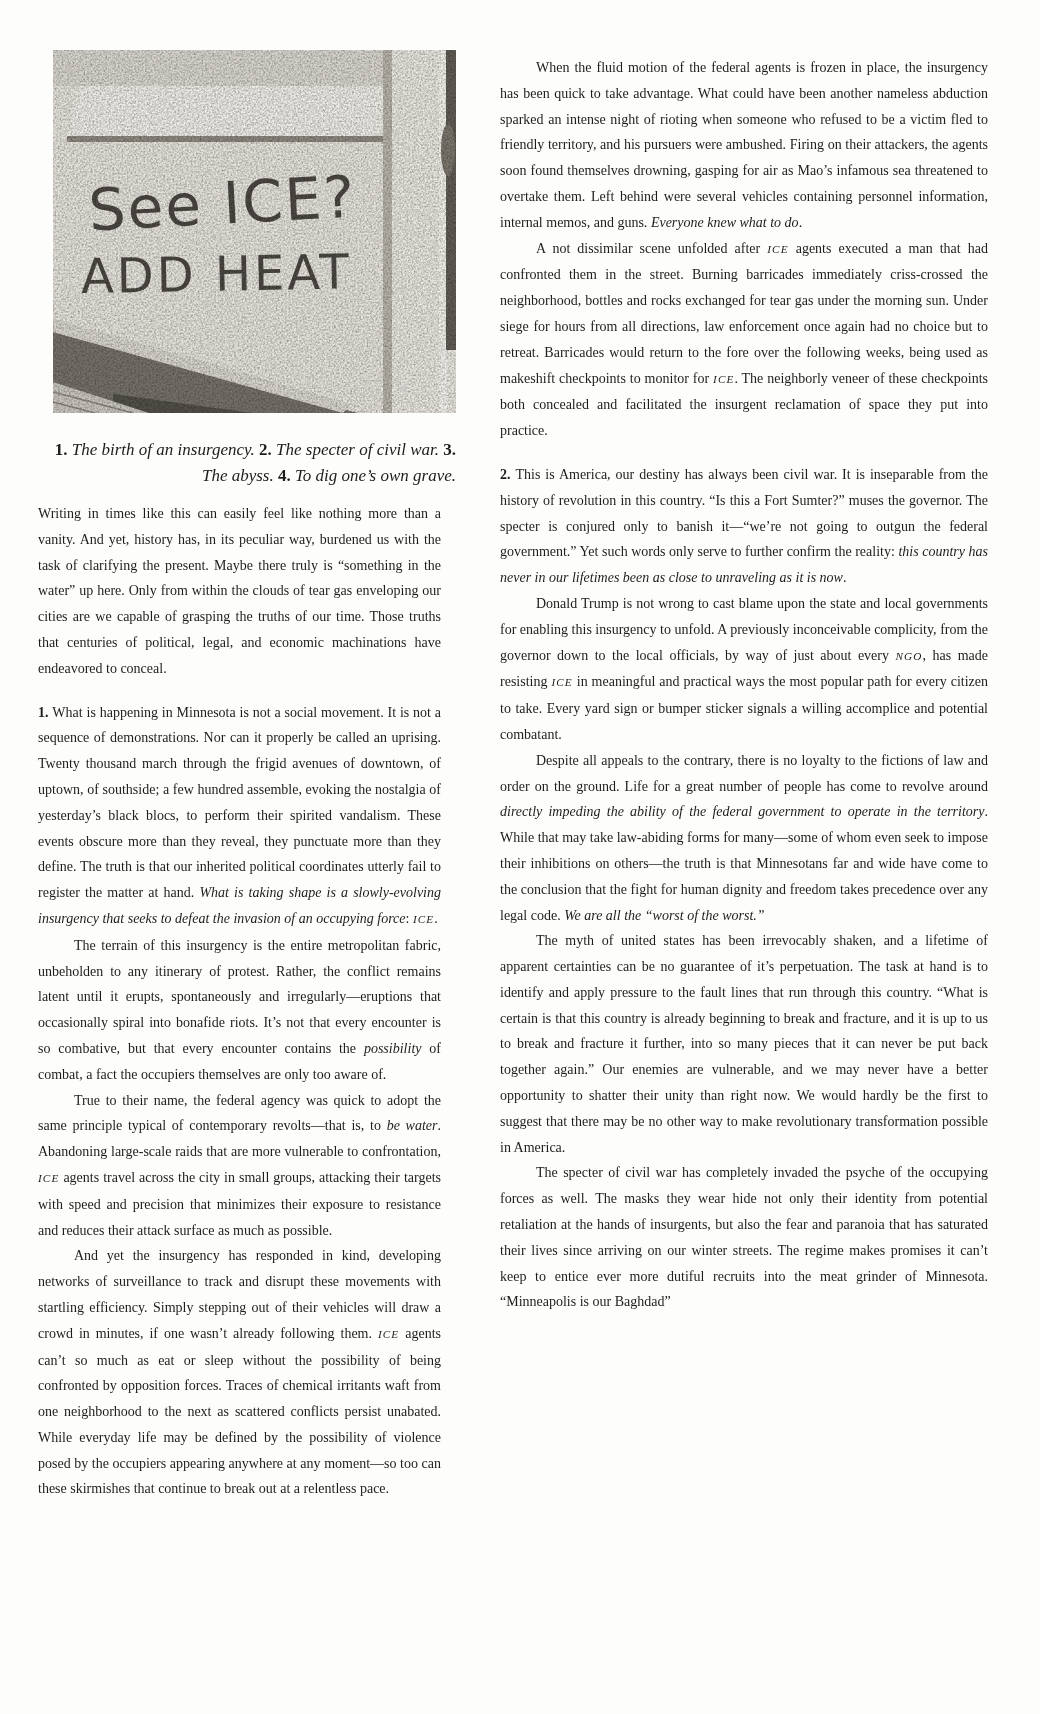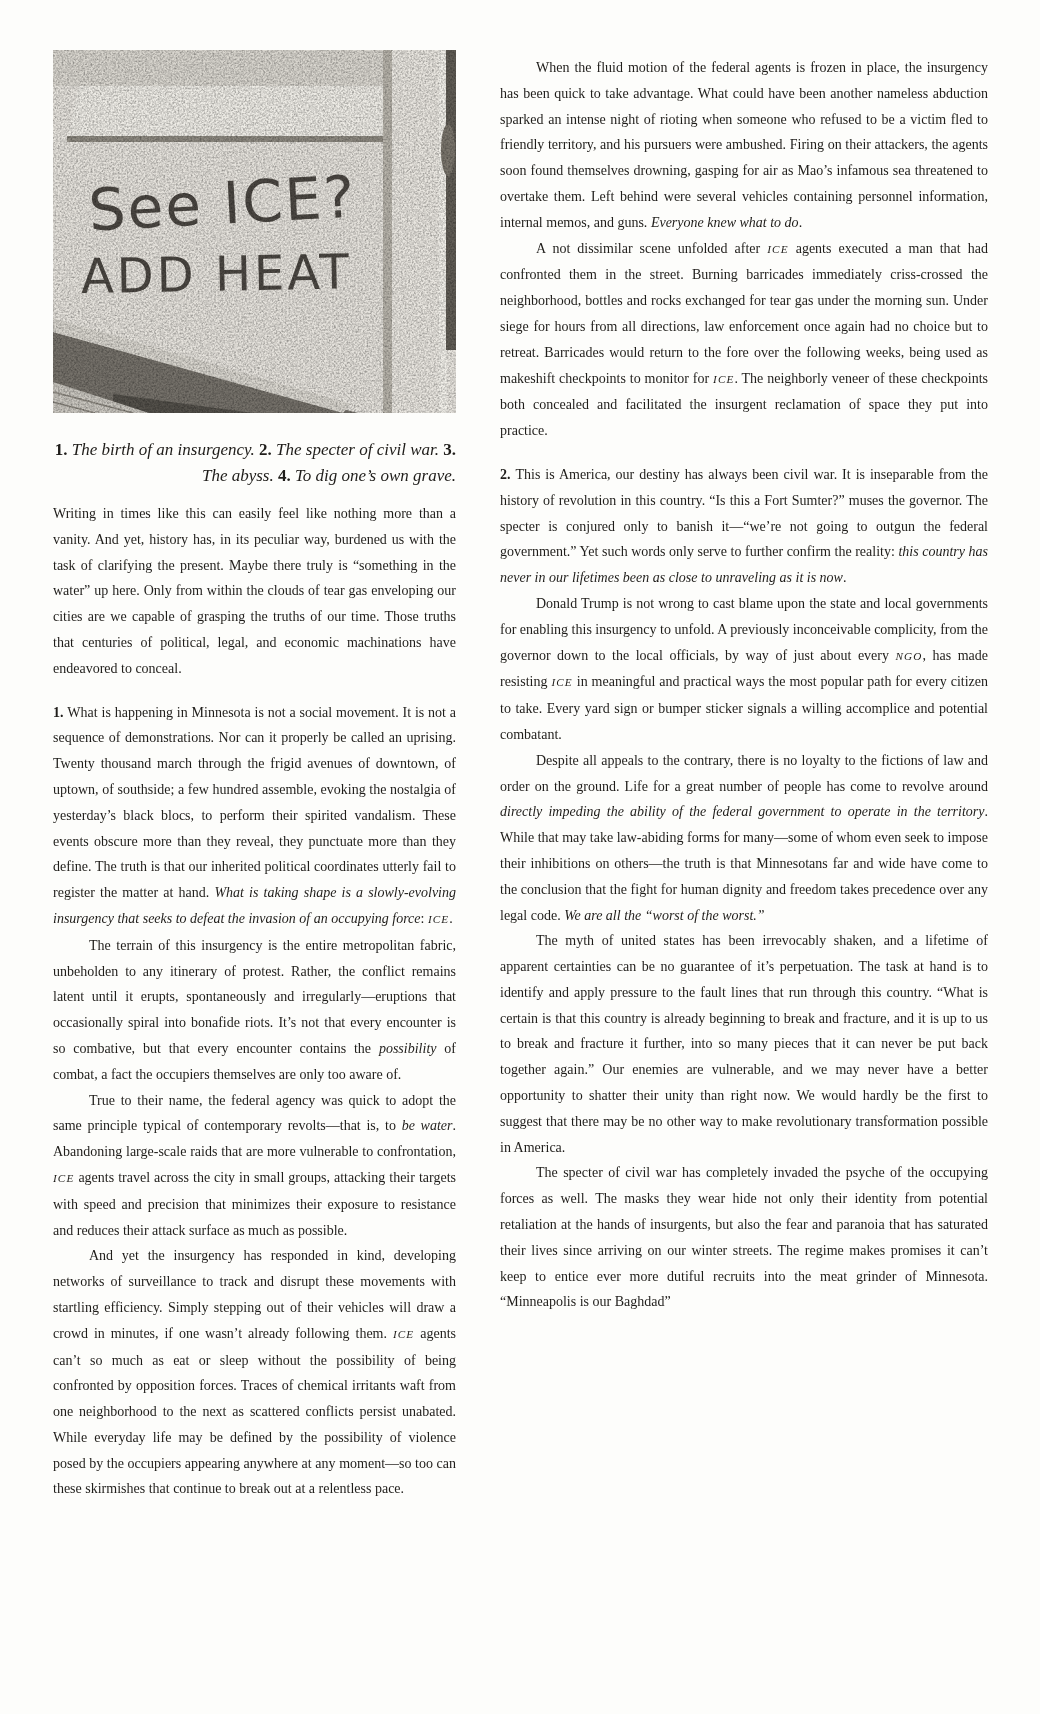--- a/index.html
+++ b/index.html
@@ -12,21 +12,21 @@
   .figure { position:absolute; left:53px; top:50px; width:403px; height:363px; }
   .figure svg { display:block; }
   .caption {
     position:absolute; left:53px; top:437px; width:403px;
     font-size:17px; line-height:25.8px; text-align:right;
   }
   .col {
     position:absolute; font-size:14px; line-height:25.8px;
     text-align:justify; text-justify:inter-word;
   }
-  .col-left  { left:53px;  top:501px; width:403px; }
+  .col-left  { left:38px;  top:501px; width:403px; }
   .col-right { left:500px; top:55px;  width:488px; }
   .para { text-align:justify; }
   .para.indent { text-indent:36px; }
   .para.space-before { margin-top:18px; }
   .seg-n { font-style:normal; }
   .seg-i { font-style:italic; }
   .seg-b { font-weight:700; }
   .seg-sc { font-size:0.8em; letter-spacing:0.1em;font-style:italic; }
   .graffiti-text { font-family:"DejaVu Sans", sans-serif; fill:#403c37; opacity:0.92; }
 </style>

